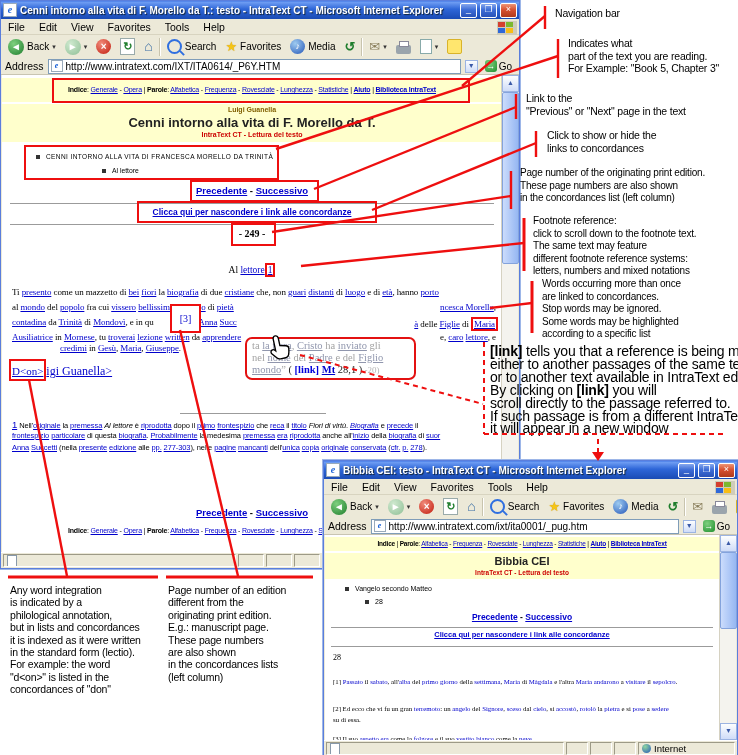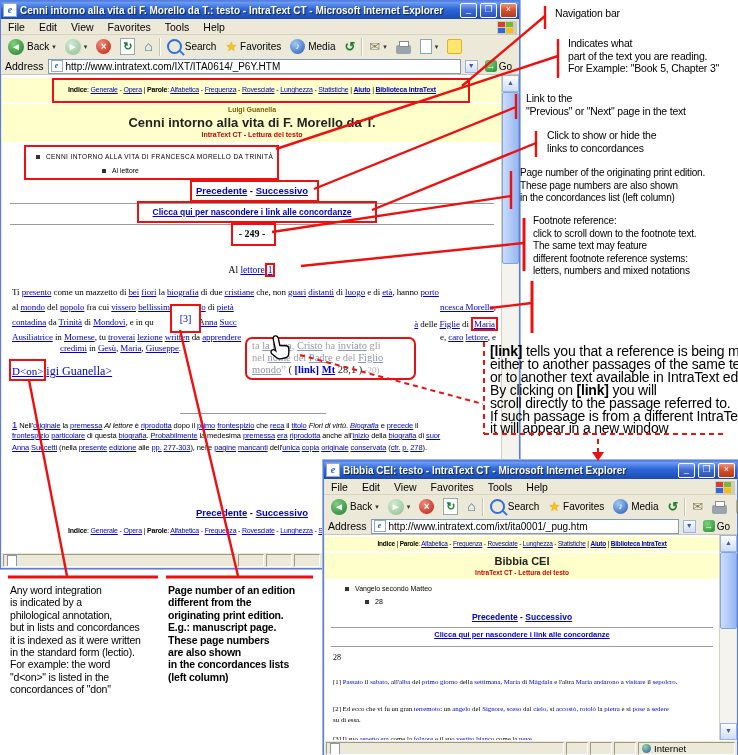--- a/index.html
+++ b/index.html
@@ -431,39 +431,46 @@
       <div class="ann-line">Click to show or hide the</div>
       <div class="ann-line">links to concordances</div>
     </div>
   <div class="ann" style="left:533px;top:215px;font-size:10px;">
       <div class="ann-line">Footnote reference:</div>
       <div class="ann-line">click to scroll down to the footnote text.</div>
       <div class="ann-line">The same text may feature</div>
       <div class="ann-line">different footnote reference systems:</div>
       <div class="ann-line">letters, numbers and mixed notations</div>
     </div>
+  <div class="ann" style="left:542px;top:278px;font-size:10px;">
+      <div class="ann-line">Words occurring more than once</div>
+      <div class="ann-line">are linked to concordances.</div>
+      <div class="ann-line">Stop words may be ignored.</div>
+      <div class="ann-line">Some words may be highlighted</div>
+      <div class="ann-line">according to a specific list</div>
+    </div>
   <div class="ann ann8" style="left:490px;top:345px;width:245px;"><span class="tk annb">[link]</span><span class="tk annt"> tells you that a reference is being made
 either to another passages of the same text
 or to another text available in IntraText editions.
 By clicking on </span><span class="tk annb">[link]</span><span class="tk annt"> you will
 scroll directly to the passage referred to.
 If such passage is from a different IntraText
 it will appear in a new window</span></div>
   <div class="ann" style="left:10px;top:584px;line-height:12.4px;">
       <div class="ann-line">Any word integration</div>
       <div class="ann-line">is indicated by a</div>
       <div class="ann-line">philological annotation,</div>
       <div class="ann-line">but in lists and concordances</div>
       <div class="ann-line">it is indexed as it were written</div>
       <div class="ann-line">in the standard form (lectio).</div>
       <div class="ann-line">For example: the word</div>
       <div class="ann-line">"d&lt;on&gt;" is listed in the</div>
       <div class="ann-line">concordances of "don"</div>
     </div>
-  <div class="ann" style="left:168px;top:584px;line-height:12.4px;font-weight:bold;">
+  <div class="ann" style="left:168px;top:584px;line-height:12.4px;">
       <div class="ann-line">Page number of an edition</div>
       <div class="ann-line">different from the</div>
       <div class="ann-line">originating print edition.</div>
       <div class="ann-line">E.g.: manuscript page.</div>
       <div class="ann-line">These page numbers</div>
       <div class="ann-line">are also shown</div>
       <div class="ann-line">in the concordances lists</div>
       <div class="ann-line">(left column)</div>
     </div>
 

